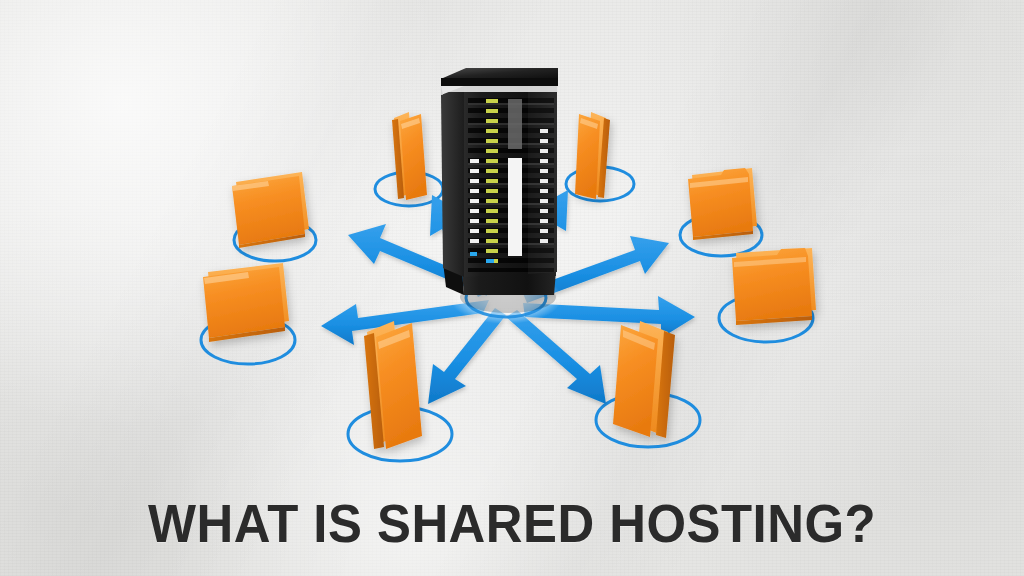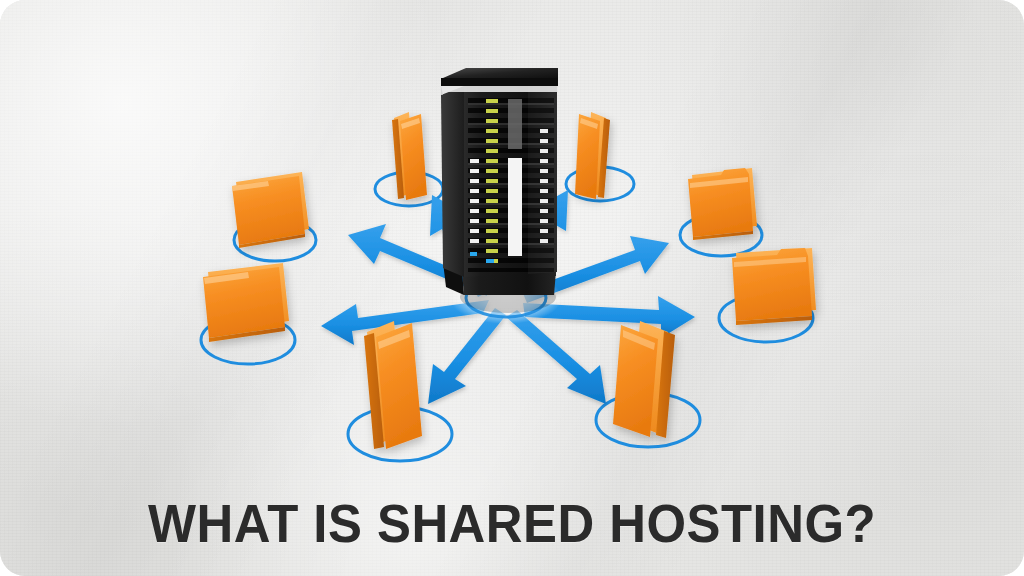--- a/index.html
+++ b/index.html
@@ -7,21 +7,20 @@
     padding: 0;
     background: #ffffff;
   }
   #stage {
     position: relative;
     width: 1024px;
     height: 576px;
     overflow: hidden;
     font-family: "Liberation Sans", sans-serif;
     background: #ececeb;
-    border-radius: 25px;
   }
 
   
   .bg-base {
     position: absolute;
     inset: 0;
     background:
       radial-gradient(ellipse 70% 60% at 48% 40%, #f6f6f5 0%, #ededec 45%, #e6e6e4 100%);
   }
   .bg-tex-a {

